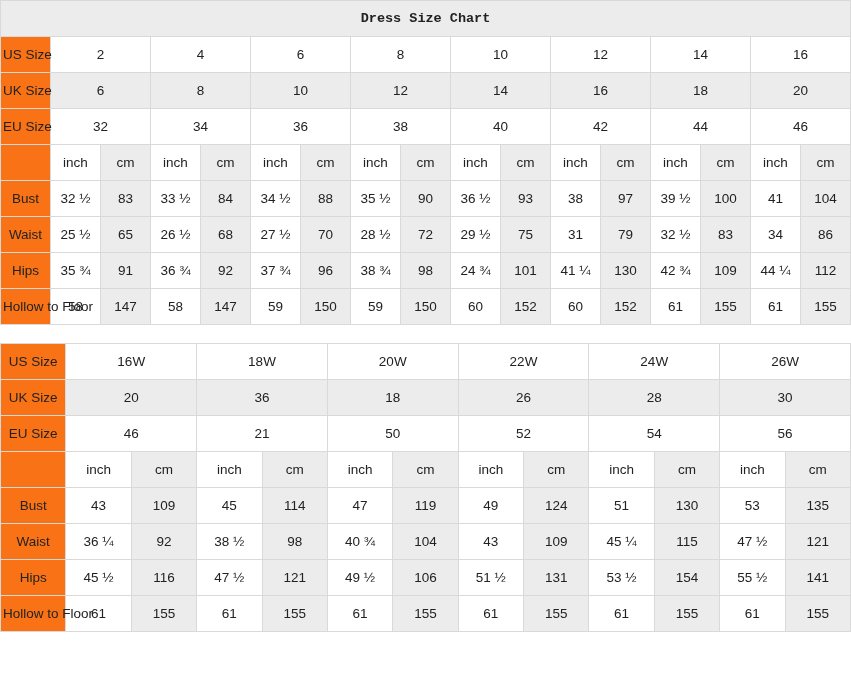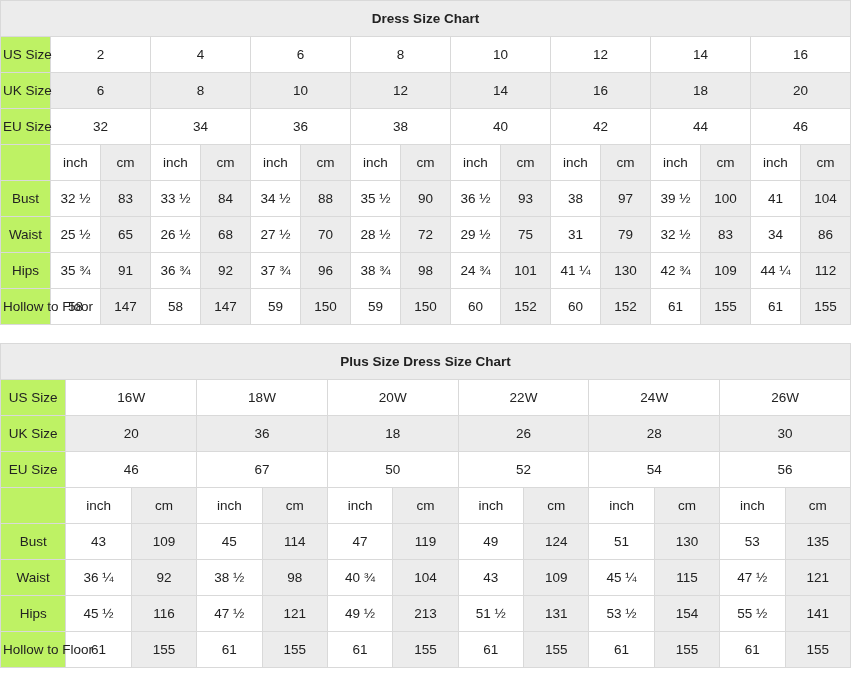--- a/index.html
+++ b/index.html
@@ -31,23 +31,24 @@
     padding: 0 2px;
     box-sizing: border-box;
     white-space: nowrap;
   }
   .title-cell {
     background: #ececec;
     font-weight: bold;
     font-size: 17px;
     height: 39px;
     border: 1px solid #d9d9d9;
+    font-family: Liberation Mono, monospace;
   }
   .rowhead {
-    background: #bef264;
+    background: #f97316;
     font-size: 13.5px;
     margin-top: 13px;
   }
   .gray {
     background: #ececec;
   }
   .white {
     background: #ffffff;
   }
   .spacer {
@@ -202,23 +203,20 @@
         <td class="white">61</td>
         <td class="gray">155</td>
       </tr>
     </tbody>
   </table>
 
   <div class="spacer"></div>
 
   <table class="size-chart">
     <tbody>
-      <tr>
-        <td class="title-cell" colspan="13">Plus Size Dress Size Chart</td>
-      </tr>
 
       <tr>
         <td class="rowhead">US Size</td>
         <td class="white" colspan="2">16W</td>
         <td class="white" colspan="2">18W</td>
         <td class="white" colspan="2">20W</td>
         <td class="white" colspan="2">22W</td>
         <td class="white" colspan="2">24W</td>
         <td class="white" colspan="2">26W</td>
       </tr>
@@ -229,21 +227,21 @@
         <td class="gray" colspan="2">36</td>
         <td class="gray" colspan="2">18</td>
         <td class="gray" colspan="2">26</td>
         <td class="gray" colspan="2">28</td>
         <td class="gray" colspan="2">30</td>
       </tr>
 
       <tr>
         <td class="rowhead">EU Size</td>
         <td class="white" colspan="2">46</td>
-        <td class="white" colspan="2">67</td>
+        <td class="white" colspan="2">21</td>
         <td class="white" colspan="2">50</td>
         <td class="white" colspan="2">52</td>
         <td class="white" colspan="2">54</td>
         <td class="white" colspan="2">56</td>
       </tr>
 
       <tr>
         <td class="rowhead"></td>
         <td class="white">inch</td>
         <td class="gray">cm</td>
@@ -291,21 +289,21 @@
         <td class="gray">121</td>
       </tr>
 
       <tr>
         <td class="rowhead">Hips</td>
         <td class="white">45 ½</td>
         <td class="gray">116</td>
         <td class="white">47 ½</td>
         <td class="gray">121</td>
         <td class="white">49 ½</td>
-        <td class="gray">213</td>
+        <td class="gray">106</td>
         <td class="white">51 ½</td>
         <td class="gray">131</td>
         <td class="white">53 ½</td>
         <td class="gray">154</td>
         <td class="white">55 ½</td>
         <td class="gray">141</td>
       </tr>
 
       <tr>
         <td class="rowhead">Hollow to Floor</td>

